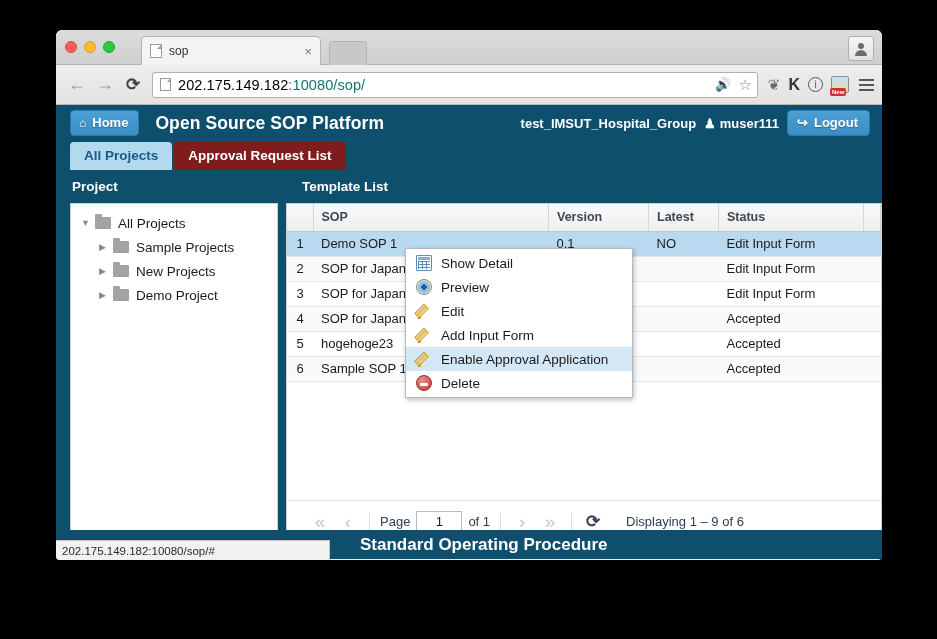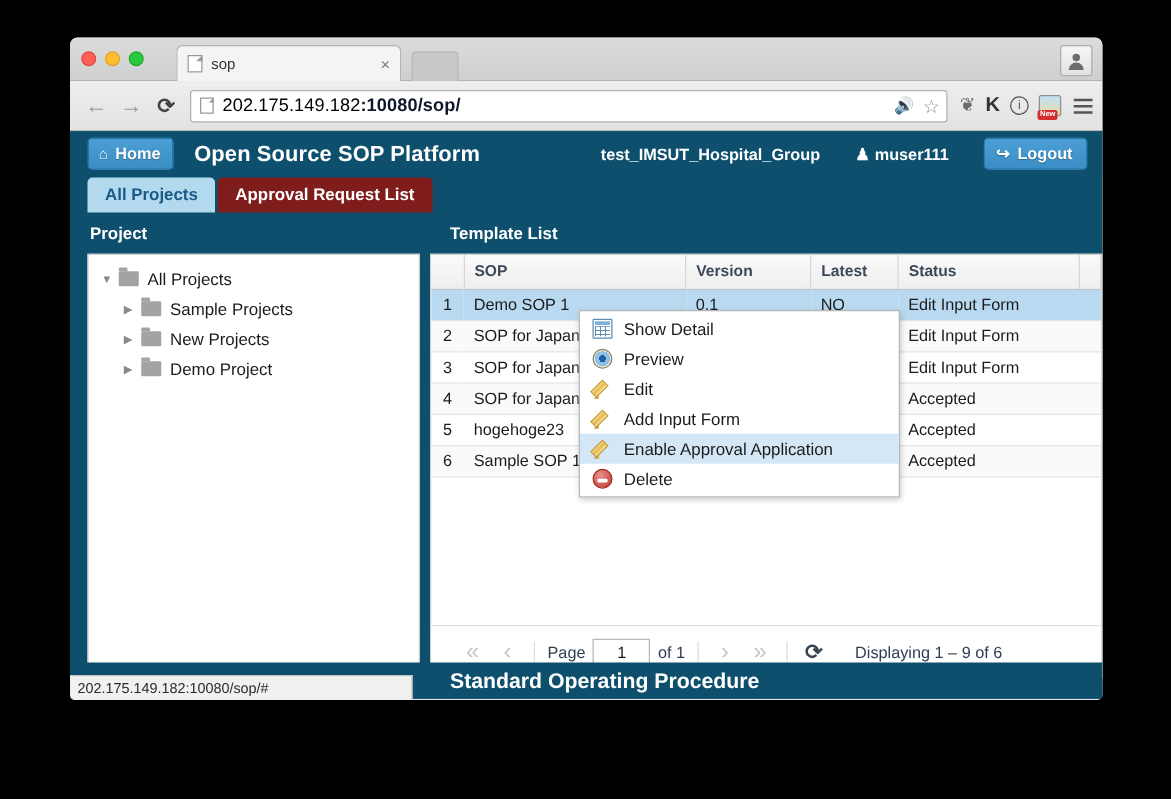--- a/index.html
+++ b/index.html
@@ -113,21 +113,21 @@
   .omni-favicon {
     width: 11px; height: 13px; border: 1px solid #9a9a9a;
     background: #fff; margin: 0 7px 0 2px; position:relative;
   }
   .omni-favicon:after {
     content:""; position:absolute; right:-1px; top:-1px;
     border-width: 0 0 4px 4px; border-style: solid;
     border-color: transparent transparent #9a9a9a transparent;
   }
   .url { font-size: 14.5px; color: #000; flex: 1; letter-spacing: 0.1px; }
-  .url .dim { color: #0f172a; font-weight: bold; }
+  .url .dim { color: #0f766e; }
   .omni-icon { margin-left: 4px; display:flex; align-items:center; }
   .speaker {
     font-size: 13px; color: #2f6fb5; margin-right: 3px;
   }
   .star { font-size: 15px; color: #8b8b8b; }
   .ext-icons { display: flex; align-items: center; gap: 8px; padding-left: 4px; }
   .ext { font-size: 15px; color: #555; line-height: 1; }
   .ext-eleph { color:#6b6b6b; font-size:15px; }
   .ext-k { font-weight: bold; font-size: 16px; color: #333; }
   .ext-info {
@@ -170,21 +170,21 @@
     display: flex; align-items: center; gap: 6px;
     text-shadow: 0 1px 1px rgba(0,0,0,.3);
   }
   .home-icon { font-size: 12px; }
   .app-title {
     color: #fff; font-size: 17.5px; font-weight: bold;
     margin-left: 16px; letter-spacing: 0.1px;
   }
   .header-right {
     margin-left: auto;
-    display: flex; align-items: center; gap: 28px;
+    display: flex; align-items: center; gap: 8px;
   }
   .group-name { color:#fff; font-size: 13px; font-weight: bold; }
   .user-name { color:#fff; font-size: 13px; font-weight: bold; display:flex; align-items:center; gap:4px; }
   .logout-btn {
     background: linear-gradient(#4c9fd4,#3b8ec5);
     border: 1px solid #2c7cb0; border-radius: 4px;
     color:#fff; font-size:13px; font-weight:bold;
     padding: 4px 11px 5px 9px;
     display:flex; align-items:center; gap:6px;
     text-shadow: 0 1px 1px rgba(0,0,0,.3);
@@ -197,21 +197,21 @@
     padding: 6px 14px 7px;
     border-radius: 4px 4px 0 0;
     margin-right: 2px;
   }
   .apptab.active { background: #b3d9ef; color: #1a5a87; }
   .apptab.inactive { background: #7f1d1d; color: #ffffff; }
 
   
   .app-body { display: flex; height: 389px; }
 
-  .panel-left { width: 288px; padding: 0 0 0 0; }
+  .panel-left { width: 230px; padding: 0 0 0 0; }
   .panel-head {
     height: 33px; display: flex; align-items: center;
     color: #fff; font-size: 13.5px; font-weight: bold;
     padding-left: 16px;
   }
   .panel-left .tree-box {
     background: #fff;
     margin: 0 8px 0 14px;
     height: 340px;
     border: 1px solid #cfcfcf;
@@ -263,21 +263,21 @@
   th.c-num { width: 26px; }
   th.c-ver { width: 100px; }
   th.c-lat { width: 70px; }
   th.c-sta { width: 145px; }
   th.c-end { width: 14px; border-right: none; }
 
   
   .ctxmenu {
     position: absolute;
     left: 118px; top: 44px;
-    width: 257px;
+    width: 228px;
     background: #ffffff;
     border: 1px solid #b7b7b7;
     box-shadow: 1px 2px 5px rgba(0,0,0,.25);
     padding: 2px 0;
     z-index: 20;
   }
   .ctxitem {
     display: flex; align-items: center; gap: 9px;
     height: 24px; padding: 0 10px;
     font-size: 13.5px; color: #1b1b1b;

